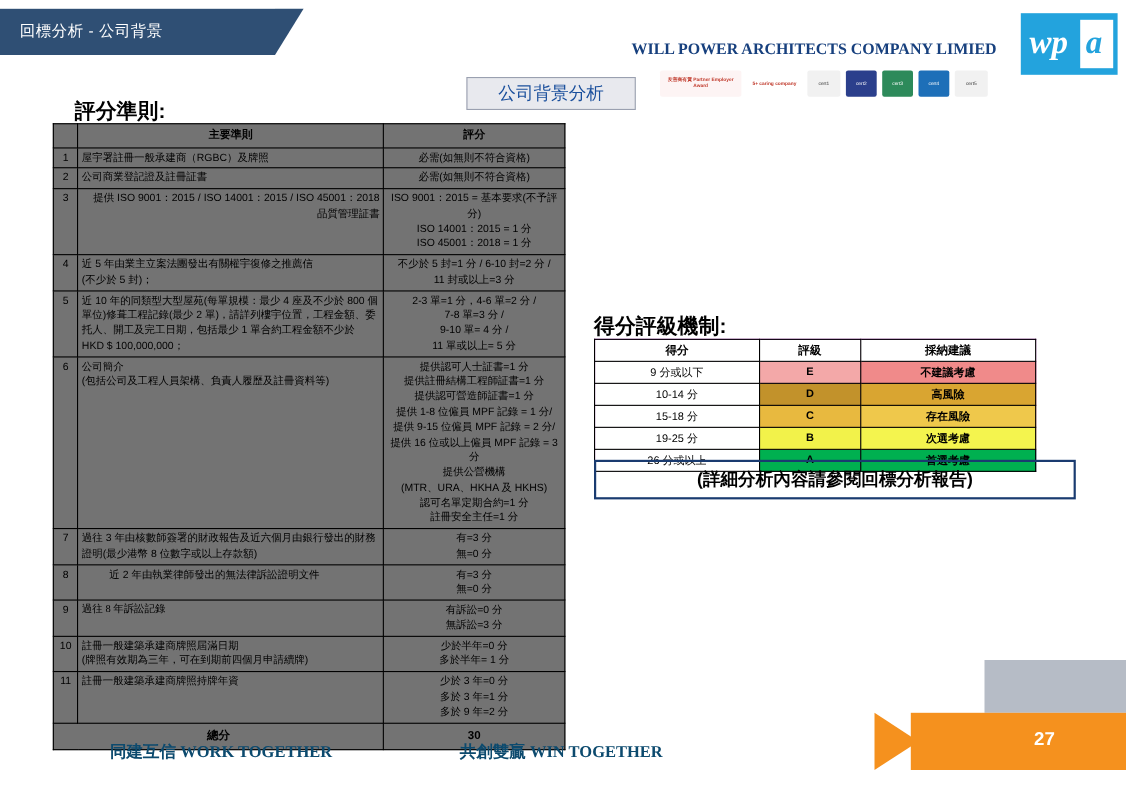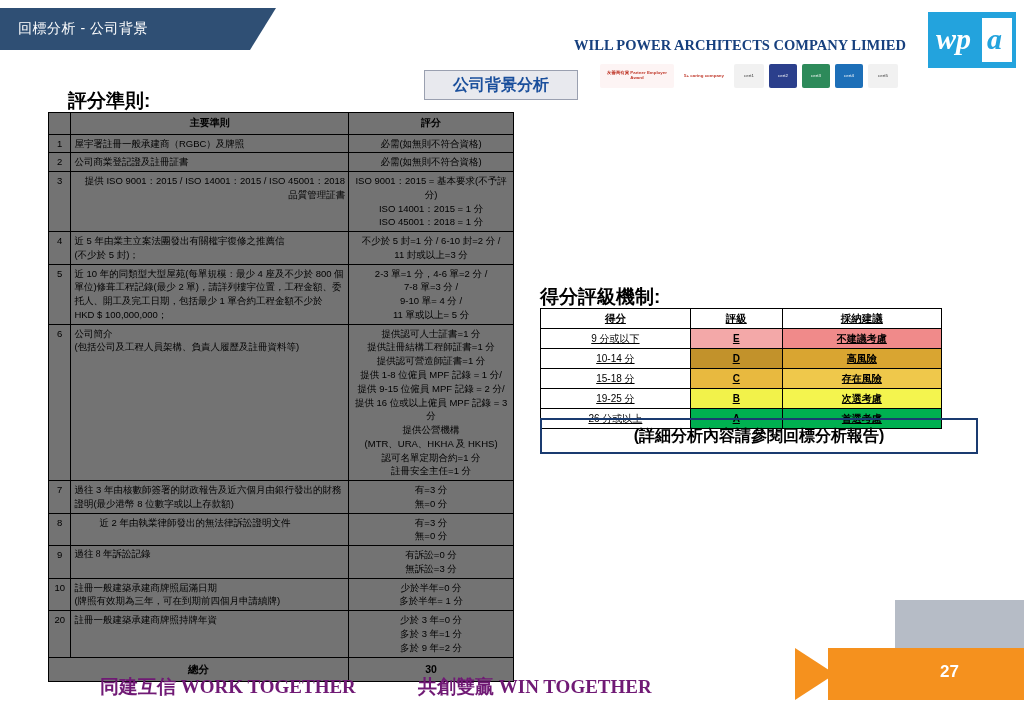--- a/index.html
+++ b/index.html
@@ -126,21 +126,21 @@
   }
   #criteria-title { left: 48px; top: 88px; padding-left: 20px; }
   #grading-title  { left: 540px; top: 284px; }
   .center-banner {
     position: absolute;
     left: 424px; top: 70px;
     width: 152px; height: 28px;
     background: #e8e9ee;
     border: 1px solid #9aa0b0;
     display: flex; align-items: center; justify-content: center;
-    font-weight: bold;
+    font-weight: normal;
     font-size: 16px;
     color: #1a4f9c;
   }
   
   .criteria-table {
     position: absolute;
     left: 48px; top: 112px;
     width: 466px;
     border-collapse: collapse;
     font-size: 9.5px;
@@ -168,21 +168,20 @@
     padding: 4px 2px;
   }
   
   .grading-table {
     position: absolute;
     left: 540px; top: 308px;
     width: 402px;
     border-collapse: collapse;
     font-size: 10px;
     background: #d946ef;
-    text-decoration: underline;
   }
   .grading-table th, .grading-table td {
     border: 1px solid #000;
     text-align: center;
     padding: 2px 2px;
     height: 15px;
   }
   .grading-table th {
     background: #ffffff;
     font-weight: bold;
@@ -201,22 +200,22 @@
     font-weight: bold;
     font-size: 16px;
     color: #000;
   }
   
   .footer-slogan {
     position: absolute;
     top: 674px;
     font-family: "Liberation Serif", serif;
     font-weight: bold;
-    font-size: 19px;
-    color: #701a75;
+    font-size: 15px;
+    color: #0c4a6e;
   }
   #slogan-left { left: 100px; }
   #slogan-right { left: 418px; }
   .footer-arrow {
     position: absolute;
     left: 795px; top: 648px;
     width: 0; height: 0;
     border-top: 26px solid transparent;
     border-bottom: 26px solid transparent;
     border-left: 40px solid #f5911e;
@@ -347,21 +346,21 @@
 無訴訟=3 分</td>
       </tr>
       <tr>
         <td class="col-no">10</td>
         <td class="col-desc" style="white-space: pre-line;">註冊一般建築承建商牌照屆滿日期
 (牌照有效期為三年，可在到期前四個月申請續牌)</td>
         <td class="col-score" style="white-space: pre-line;">少於半年=0 分
 多於半年= 1 分</td>
       </tr>
       <tr>
-        <td class="col-no">20</td>
+        <td class="col-no">11</td>
         <td class="col-desc" style="white-space: pre-line;">註冊一般建築承建商牌照持牌年資</td>
         <td class="col-score" style="white-space: pre-line;">少於 3 年=0 分
 多於 3 年=1 分
 多於 9 年=2 分</td>
       </tr>
     </tbody>
   <tfoot>
     <tr class="total-row">
       <td colspan="2">總分</td>
       <td>30</td>

